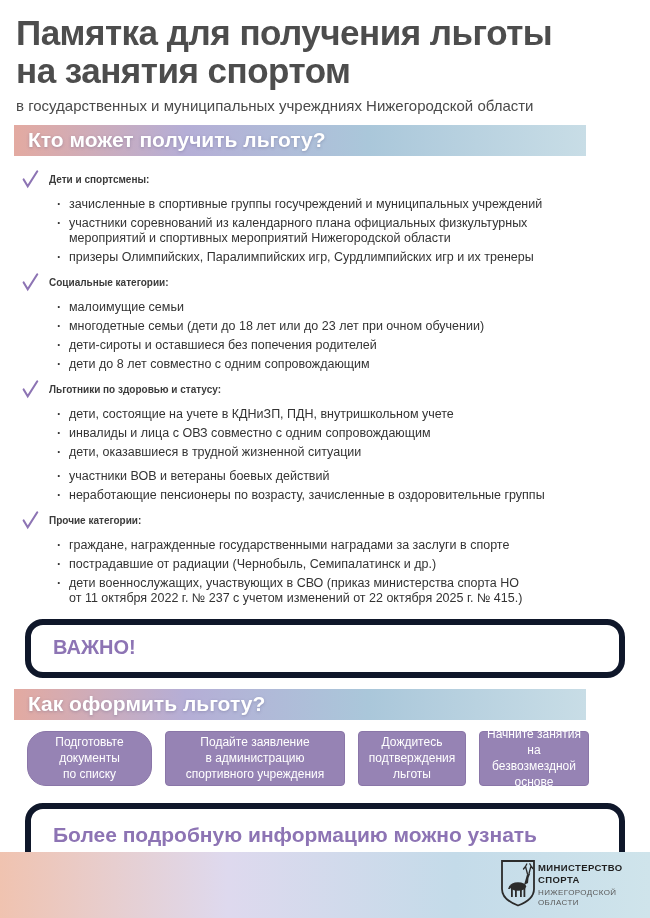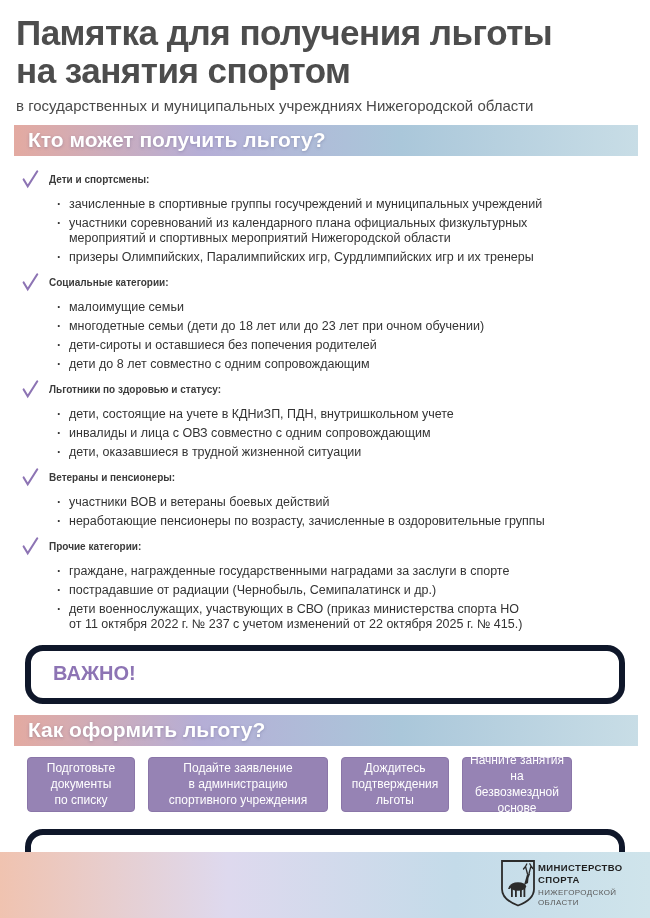--- a/index.html
+++ b/index.html
@@ -23,21 +23,21 @@
     letter-spacing: -0.5px;
   }
   .subtitle {
     margin-top: 7px;
     font-size: 15px;
     color: #4a4a4a;
   }
   
   .band {
     margin: 11px 0 0 14px;
-    width: 624px;
+    width: 572px;
     height: 31px;
     display: flex;
     align-items: center;
     padding-left: 14px;
     background: linear-gradient(90deg, #e3aaa1 0%, #b5aed6 30%, #aac7da 62%, #c8dde6 100%);
     color: #ffffff;
     font-size: 21px;
     font-weight: bold;
     text-shadow: 0 1px 3px rgba(80,80,120,0.35);
   }
@@ -103,21 +103,21 @@
     font-size: 12px;
     line-height: 1.35;
     text-align: center;
     display: flex;
     align-items: center;
     justify-content: center;
     height: 55px;
     padding: 4px 6px;
     white-space: pre-line;
   }
-  .step-1 { width: 108px; }
+  .step-1 { width: 125px; border-radius: 19px; }
   .step-2 { width: 180px; }
   .step-3 { width: 108px; }
   .step-4 { width: 110px; }
   
   .footer {
     position: absolute;
     left: 0; bottom: 0;
     width: 650px;
     height: 66px;
     background: linear-gradient(90deg, #f0c3b0 0%, #ded9ee 35%, #c4dbe9 70%, #cfe4eb 100%);
@@ -208,28 +208,20 @@
         <span class="cat-title">Льготники по здоровью и статусу:</span>
       </div>
       <div class="bullets">
         <div class="bullet">дети, состоящие на учете в КДНиЗП, ПДН, внутришкольном учете</div>
         <div class="bullet">инвалиды и лица с ОВЗ совместно с одним сопровождающим</div>
         <div class="bullet">дети, оказавшиеся в трудной жизненной ситуации</div>
       </div>
     </div>
 
     <div class="category">
-      <div class="cat-head">
-        <span class="check-icon">
-          <svg width="20" height="20" viewBox="0 0 22 22">
-              <path d="M4 11.5 L8.5 19 L19 2.5" stroke="#8d74b4" stroke-width="2.3" fill="none" stroke-linecap="round"></path>
-            </svg>
-        </span>
-        <span class="cat-title">Ветераны и пенсионеры:</span>
-      </div>
       <div class="bullets">
         <div class="bullet">участники ВОВ и ветераны боевых действий</div>
         <div class="bullet">неработающие пенсионеры по возрасту, зачисленные в оздоровительные группы</div>
       </div>
     </div>
 
     <div class="category">
       <div class="cat-head">
         <span class="check-icon">
           <svg width="20" height="20" viewBox="0 0 22 22">

